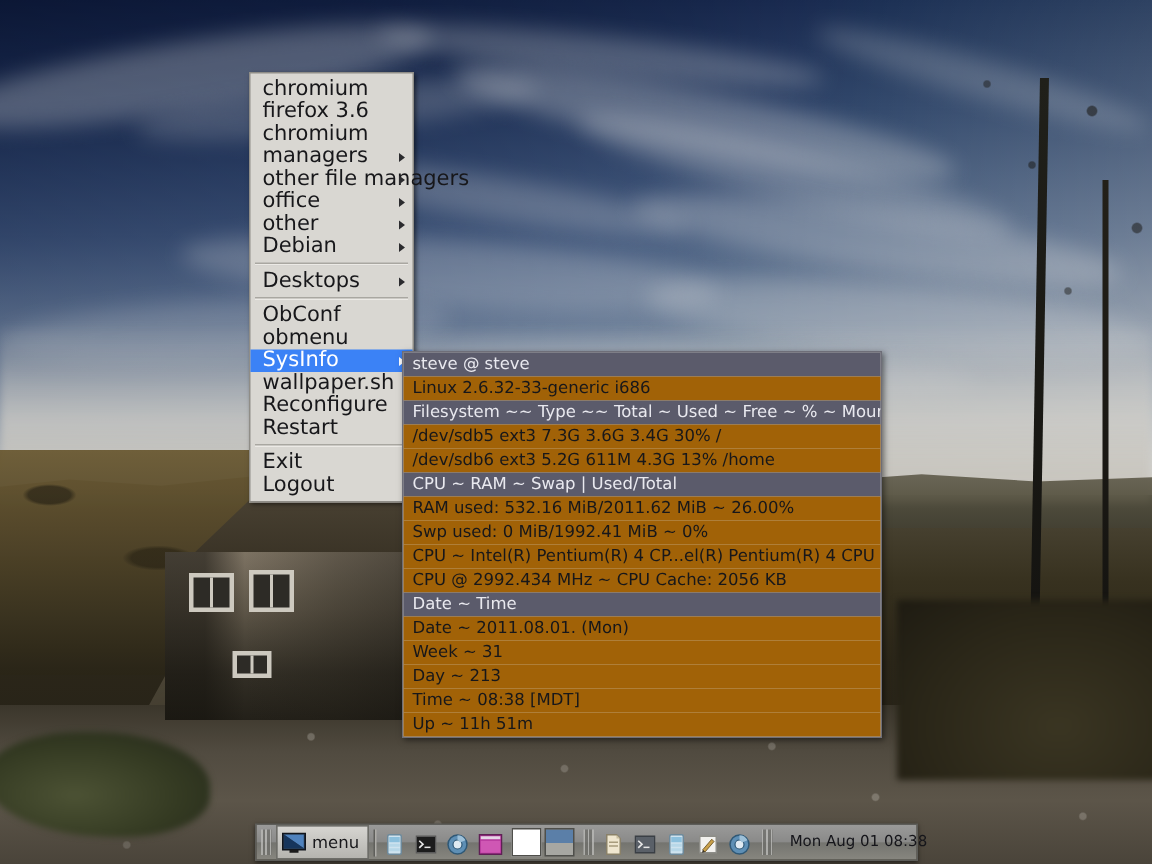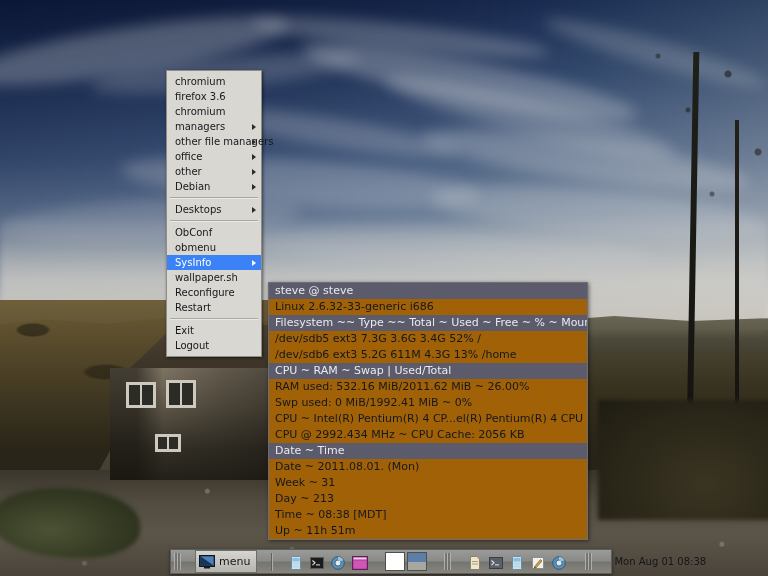--- a/index.html
+++ b/index.html
@@ -128,25 +128,25 @@
       radial-gradient(circle at 35% 12%,rgba(22,20,15,.45) 0 2px,transparent 3px);
   }
   .shrubR{
     position:absolute;right:-10px;top:400px;width:180px;height:120px;
     background:radial-gradient(ellipse at 60% 70%,#3a3522 0%,#2a2618 60%,#1e1b12 100%);
     filter:blur(2px);
   }
 
   
   #root-menu{
-    position:absolute;left:166px;top:70px;width:96px;
+    position:absolute;left:166px;top:48px;width:110px;
     background:#d9d7d2;
     border:1px solid #8f8d87;
     box-shadow:1px 1px 3px rgba(0,0,0,.55);
-    font-size:10px;color:#17171a;
+    font-size:14px;color:#17171a;
     padding:3px 0;
     box-sizing:border-box;
   }
   .mi{
     position:relative;height:15px;line-height:15px;
     padding:0 14px 0 8px;white-space:nowrap;cursor:default;
   }
   .mi.sel{background:#3b82f6;color:#ffffff;}
   .mi .arw{
     position:absolute;right:5px;top:50%;margin-top:-3px;
@@ -154,33 +154,33 @@
     border-top:3px solid transparent;border-bottom:3px solid transparent;
   }
   .mi.sel .arw{border-left-color:#ffffff;}
   .msep{height:1px;margin:3px 3px;background:#a9a7a1;border-bottom:1px solid #eceae6;}
 
   
   #sysinfo{
     position:absolute;left:268px;top:234px;width:320px;
     background:#d9d7d2;border:1px solid #6e6e78;
     box-shadow:1px 1px 4px rgba(0,0,0,.5);
-    font-size:11px;color:#17171a;box-sizing:border-box;margin-top:48px;
+    font-size:11px;color:#17171a;box-sizing:border-box;
   }
   .srow{height:16px;line-height:16px;padding:0 6px;white-space:nowrap;overflow:hidden;}
   .srow.hdr{background:#5b5b6b;color:#e9e9ef;}
   .srow.title{background:#5b5b6b;color:#e9e9ef;}
   .srow.plain{background:#a16207;}
 
   
   #taskbar{
     position:absolute;left:170px;top:549px;width:442px;height:25px;
     background:linear-gradient(180deg,#9a9a99 0%,#8a8a89 48%,#74746f 52%,#87867f 100%);
     border:1px solid #5d5d59;box-sizing:border-box;
-    display:flex;align-items:center;gap:11px;
+    display:flex;align-items:center;gap:0;
     box-shadow:0 1px 3px rgba(0,0,0,.5);
   }
   .grip{width:7px;height:17px;margin:0 3px;flex:none;
     background:repeating-linear-gradient(90deg,#b9b9b6 0 1px,#6e6e6a 1px 3px);
     opacity:.8;}
   .menubtn{
     display:flex;align-items:center;gap:4px;height:21px;padding:0 6px 0 3px;
     background:linear-gradient(180deg,#d6d5d1,#b5b4af);
     border:1px solid #6d6d68;font-size:11px;color:#17171a;flex:none;
   }
@@ -249,21 +249,21 @@
     <div class="mi"><span>Restart</span></div>
     <div class="msep"></div>
     <div class="mi"><span>Exit</span></div>
     <div class="mi"><span>Logout</span></div>
   </div>
 
 <div id="sysinfo">
     <div class="srow title"><span>steve @ steve</span></div>
     <div class="srow plain"><span>Linux 2.6.32-33-generic i686</span></div>
     <div class="srow hdr"><span>Filesystem ~~ Type ~~ Total ~ Used ~ Free ~ % ~ Mount</span></div>
-    <div class="srow plain"><span>/dev/sdb5      ext3     7.3G   3.6G   3.4G  52% /</span></div>
+    <div class="srow plain"><span>/dev/sdb5      ext3     7.3G   3.6G   3.4G  30% /</span></div>
     <div class="srow plain"><span>/dev/sdb6      ext3     5.2G   611M   4.3G  13% /home</span></div>
     <div class="srow hdr"><span>CPU ~ RAM ~ Swap | Used/Total</span></div>
     <div class="srow plain"><span>RAM used: 532.16 MiB/2011.62 MiB ~ 26.00%</span></div>
     <div class="srow plain"><span>Swp used: 0 MiB/1992.41 MiB ~ 0%</span></div>
     <div class="srow plain"><span>CPU ~ Intel(R) Pentium(R) 4 CP...el(R) Pentium(R) 4 CPU 3.00GHz</span></div>
     <div class="srow plain"><span>CPU @ 2992.434 MHz  ~  CPU Cache: 2056 KB</span></div>
     <div class="srow hdr"><span>Date ~ Time</span></div>
     <div class="srow plain"><span>Date ~ 2011.08.01. (Mon)</span></div>
     <div class="srow plain"><span>Week ~ 31</span></div>
     <div class="srow plain"><span>Day ~ 213</span></div>

